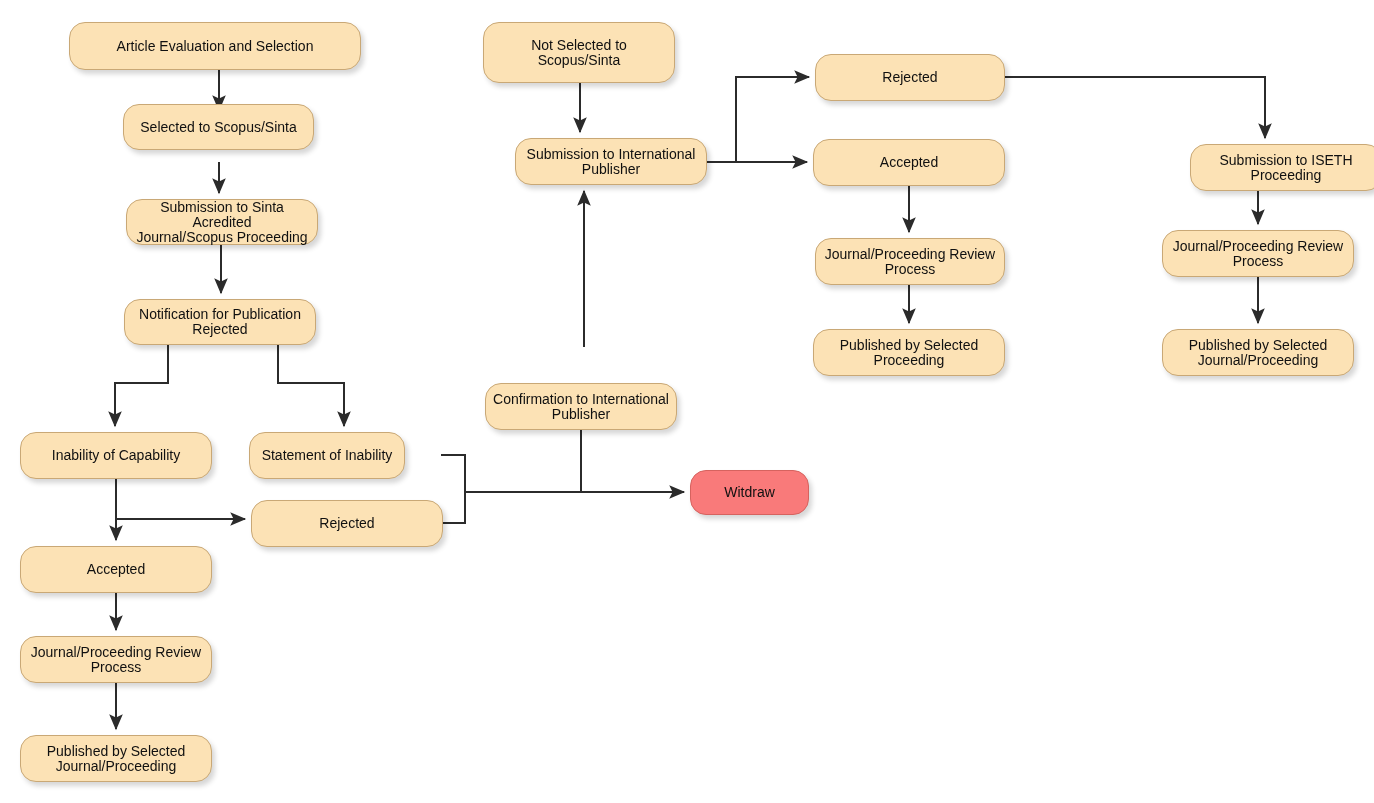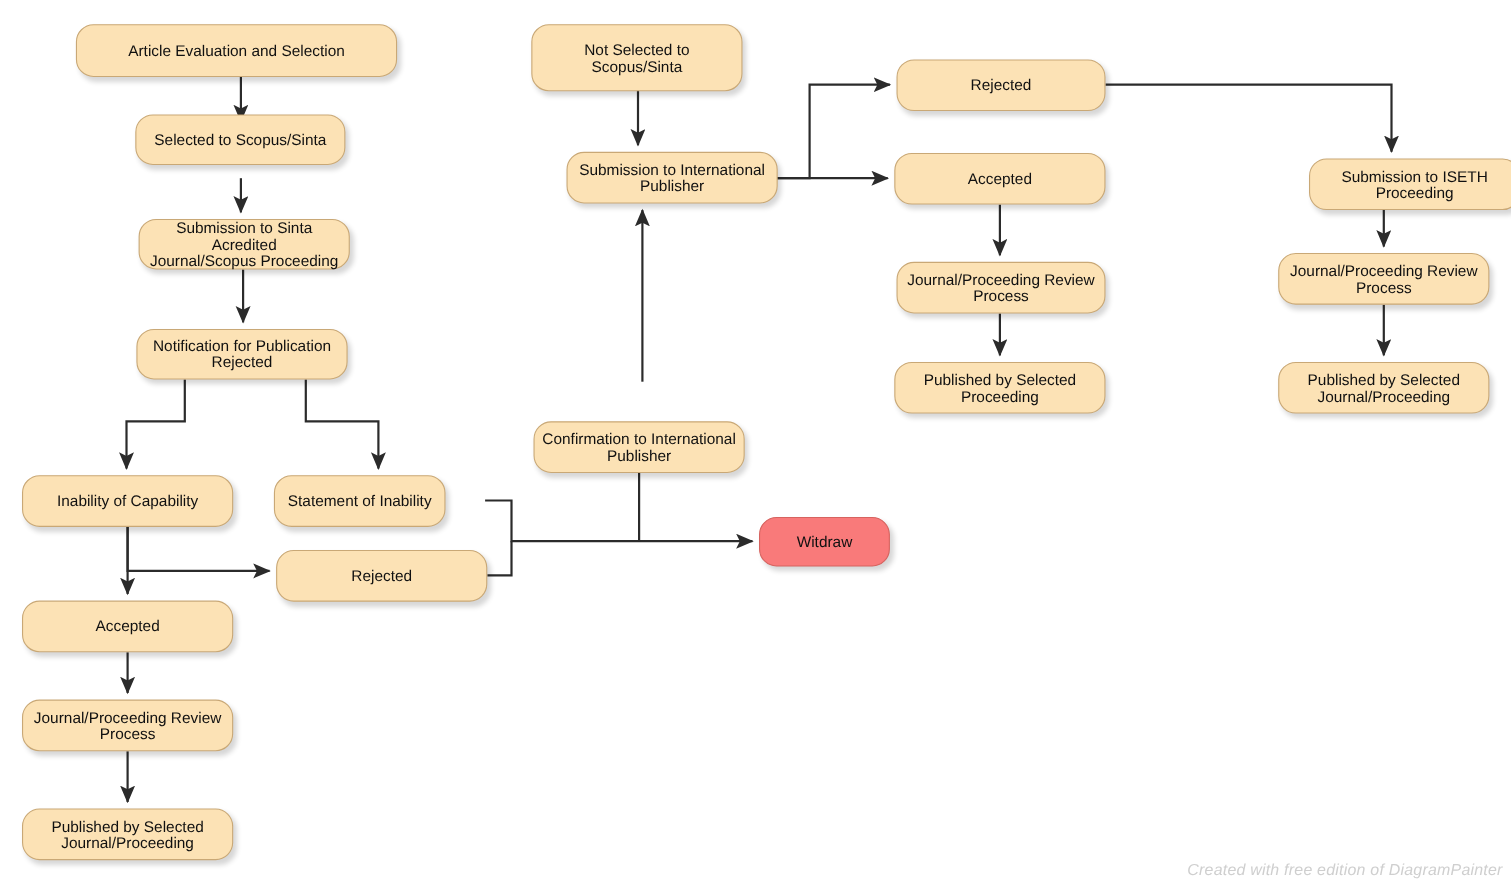--- a/index.html
+++ b/index.html
@@ -124,15 +124,14 @@
 Proceeding</div>
       <div class="node" style="left: 1162px; top: 144px; width: 192px; height: 47px; margin-left: 28px;">Submission to ISETH
 Proceeding</div>
       <div class="node" style="left: 1162px; top: 230px; width: 192px; height: 47px;">Journal/Proceeding Review
 Process</div>
       <div class="node" style="left: 1162px; top: 329px; width: 192px; height: 47px;">Published by Selected
 Journal/Proceeding</div>
       <div class="node danger" style="left: 690px; top: 470px; width: 119px; height: 45px;">Witdraw</div>
     </div>
 
-  <div id="watermark">Created with free edition of DiagramPainter</div>
 
 </div>
 
 </body></html>

